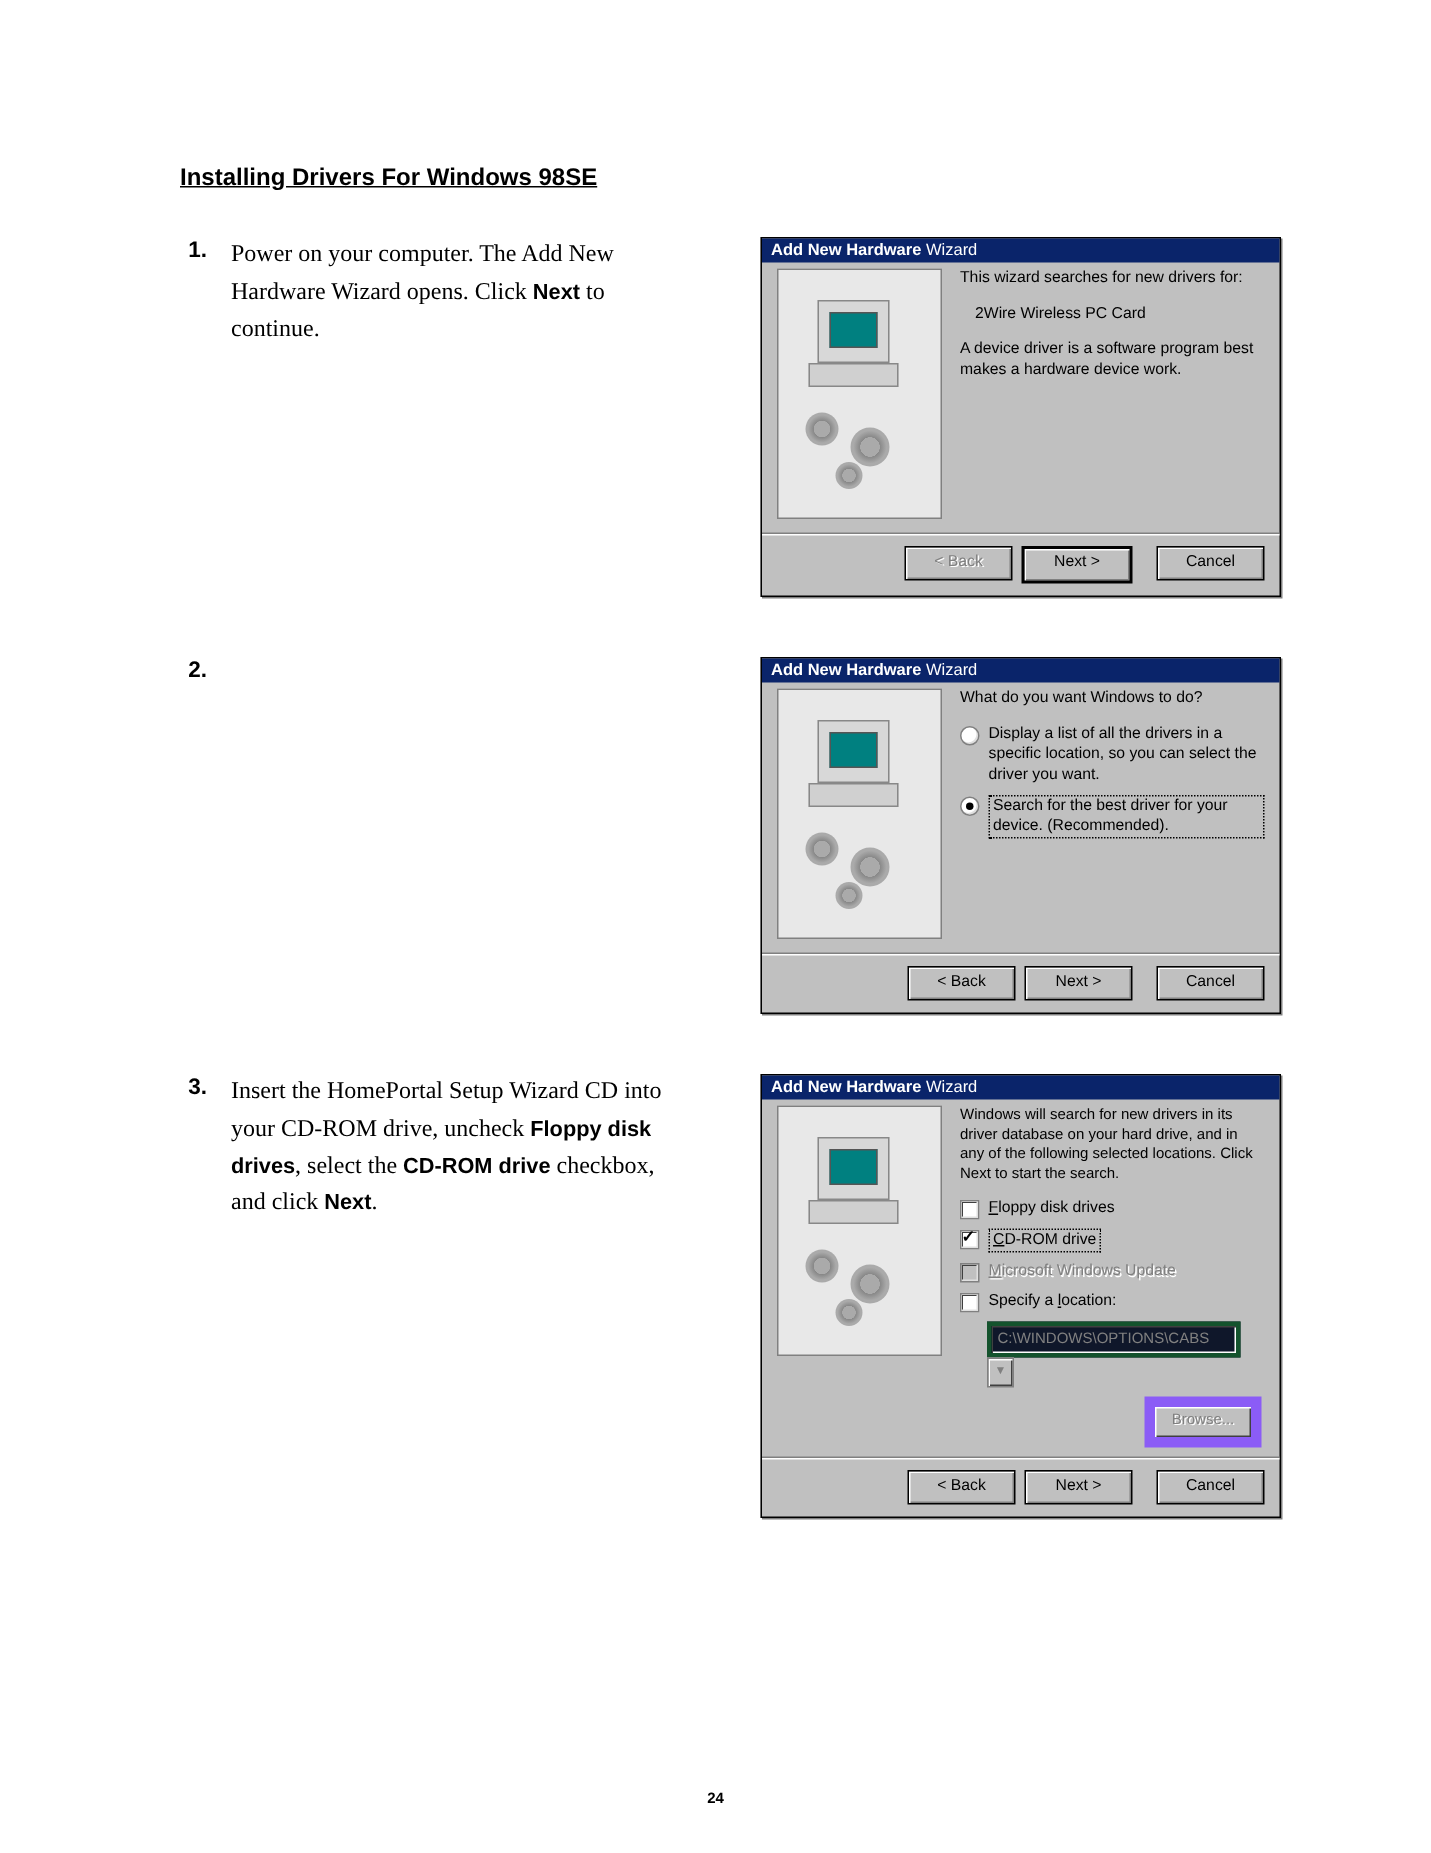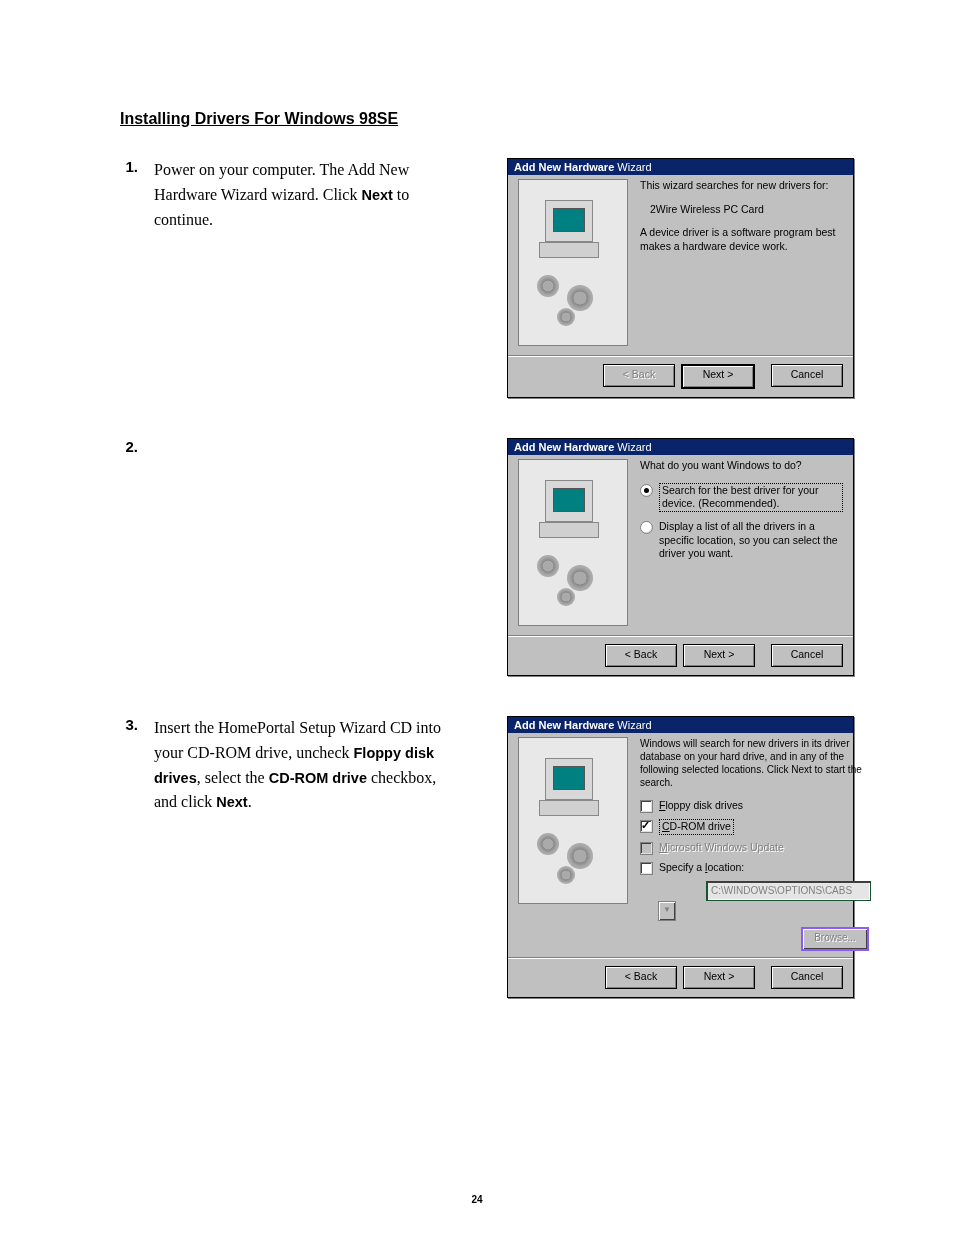--- a/index.html
+++ b/index.html
@@ -171,48 +171,47 @@
     content: "✓"; position: absolute; left: 0; top: -3px;
     font-size: 11px; font-weight: bold; color: #000;
   }
   .check.disabled { background: #c0c0c0; }
   .dotted-focus {
     border: 1px dotted #000;
     padding: 0 2px;
     display: inline-block;
   }
   .textbox {
-    background: #e5e5e5;
-    border: 1px solid #14532d;
+    background: #0f172a;
+    border: 3px solid #14532d;
     box-shadow: inset 1px 1px 0 #404040, inset -1px -1px 0 #fff;
     color: #808080;
     height: 18px;
     line-height: 18px;
     padding: 0 4px;
     font-size: 10px;
     width: 155px;
     display: inline-block;
-    margin-left: 48px;
   }
   .combo-arrow {
     display: inline-block;
     width: 16px; height: 18px;
     background: #c0c0c0;
     border: 1px solid #808080;
     box-shadow: inset 1px 1px 0 #fff, inset -1px -1px 0 #404040;
     text-align: center;
     line-height: 16px;
     font-size: 8px;
     color: #808080;
     vertical-align: top;
   }
   .btn-small {
     width: 64px; height: 20px;
     background: #c0c0c0;
-    border: 2px solid #8b5cf6;
+    border: 7px solid #8b5cf6;
     box-shadow: inset 1px 1px 0 #fff, inset -1px -1px 0 #404040;
     font-size: 10px; text-align: center; line-height: 18px;
     color: #808080; text-shadow: 1px 1px 0 #fff;
   }
   .lbl-disabled { color: #808080; text-shadow: 1px 1px 0 #fff; }
   .underline-access { text-decoration: underline; }
   .page-num {
     position: absolute;
     bottom: 30px;
     left: 0; right: 0;
@@ -225,21 +224,21 @@
 </head>
 <body>
 
 <div class="page">
 
   <div class="section-title">Installing Drivers For Windows 98SE</div>
 
   <div class="step-row">
     <div class="step-num">1.</div>
     <div class="step-text">
-      <span>Power on your computer. The Add New Hardware Wizard wizard. Click </span><span class="b">Next</span><span> to continue.</span>
+      <span>Power on your computer. The Add New Hardware Wizard opens. Click </span><span class="b">Next</span><span> to continue.</span>
     </div>
     <div class="shot-wrap">
       <div class="dialog">
         <div class="titlebar">
           <span>Add New Hardware</span><span class="thin"> Wizard</span>
         </div>
         <div class="dlg-body">
           <div class="wiz-img">
             <div class="base"></div>
               <div class="gear g1"></div>
@@ -270,27 +269,27 @@
         </div>
         <div class="dlg-body">
           <div class="wiz-img">
             <div class="base"></div>
               <div class="gear g1"></div>
               <div class="gear g2"></div>
               <div class="gear g3"></div>
           </div>
           <div class="dlg-right">
             <p>What do you want Windows to do?</p>
+            <div class="radio-row" style="margin-top:8px">
+              <div class="radio"></div>
+              <div>Display a list of all the drivers in a specific location, so you can select the driver you want.</div>
+            </div>
             <div class="radio-row">
               <div class="radio checked"></div>
               <div><span class="dotted-focus">Search for the best driver for your device. (Recommended).</span></div>
-            </div>
-            <div class="radio-row" style="margin-top:8px">
-              <div class="radio"></div>
-              <div>Display a list of all the drivers in a specific location, so you can select the driver you want.</div>
             </div>
           </div>
         </div>
         <div class="dlg-footer">
           <div class="btn">&lt; Back</div>
           <div class="btn">Next &gt;</div>
           <div class="btn" style="margin-left:10px">Cancel</div>
         </div>
       </div>
     </div>

